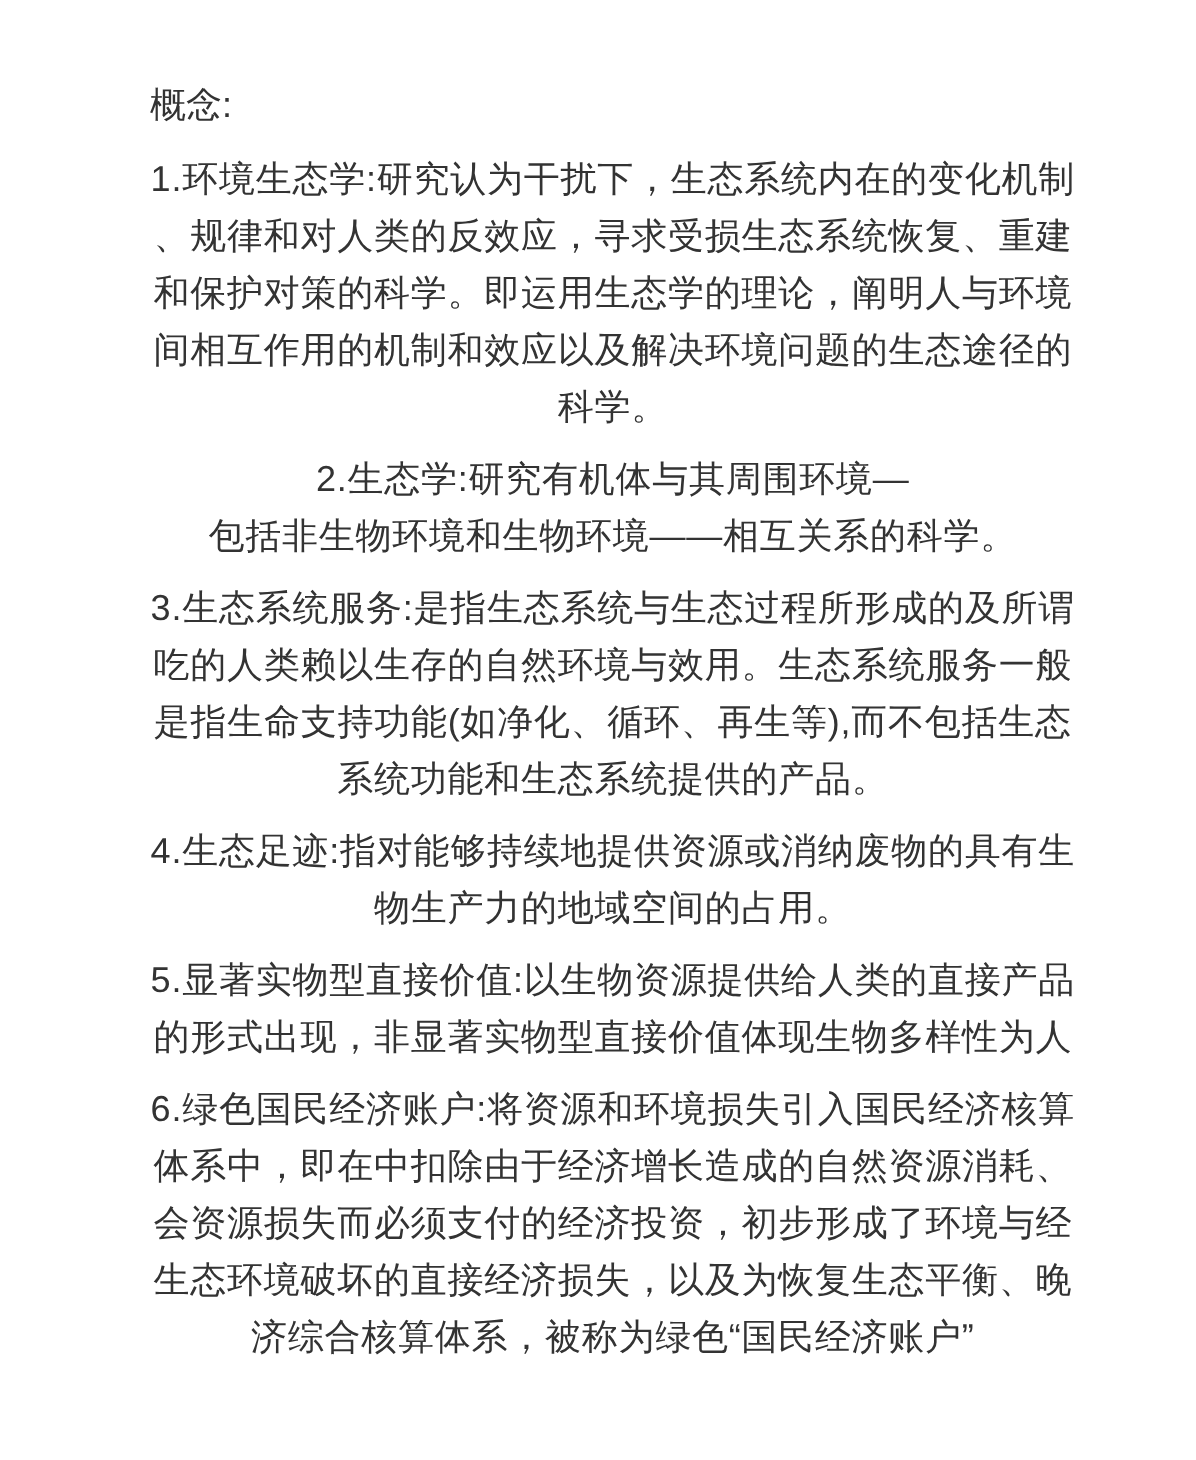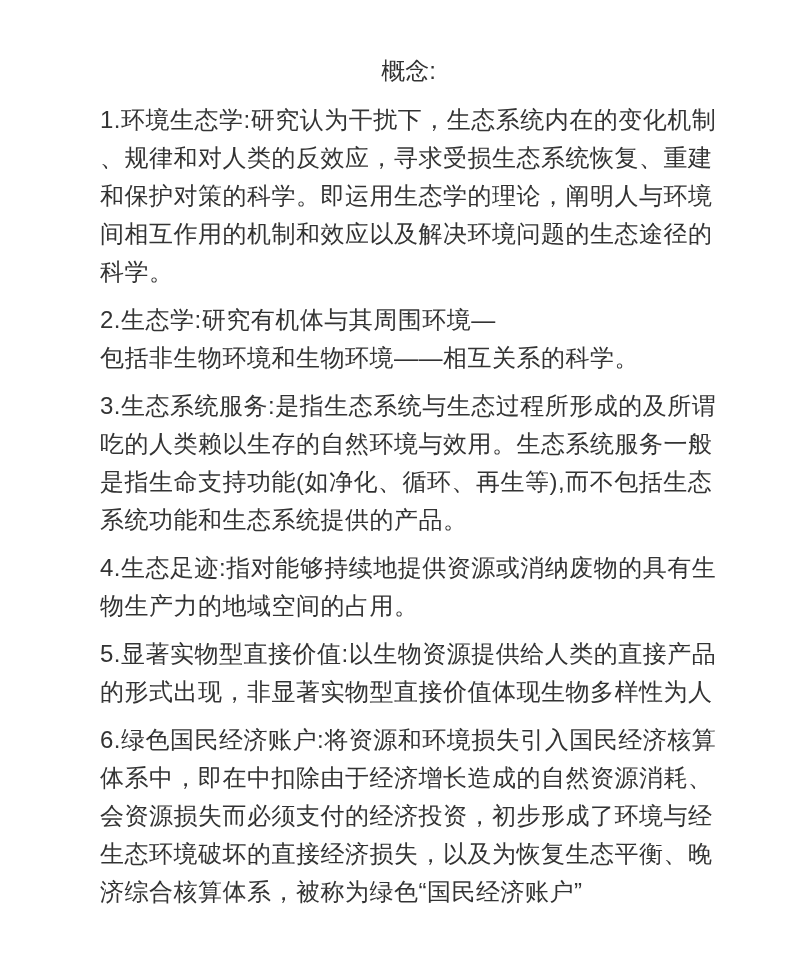--- a/index.html
+++ b/index.html
@@ -18,30 +18,30 @@
     box-sizing: border-box;
     width: 797px;
     height: 973px;
     padding: 52px 80px 20px 100px;
   }
   .heading {
     font-size: 24px;
     line-height: 38px;
     margin: 0 0 11px 0;
     white-space: nowrap;
-    text-align: center;
   }
   .para {
     margin: 0 0 10px 0;
   }
   .line {
     font-size: 24px;
     line-height: 38px;
     white-space: nowrap;
     letter-spacing: 0.5px;
+    text-align: center;
   }
 </style>
 </head>
 <body style="background: rgb(255, 255, 255); color: rgb(51, 51, 51);">
 
 <div class="page">
 
   <div class="heading">概念:</div>
 
   <div class="para">

